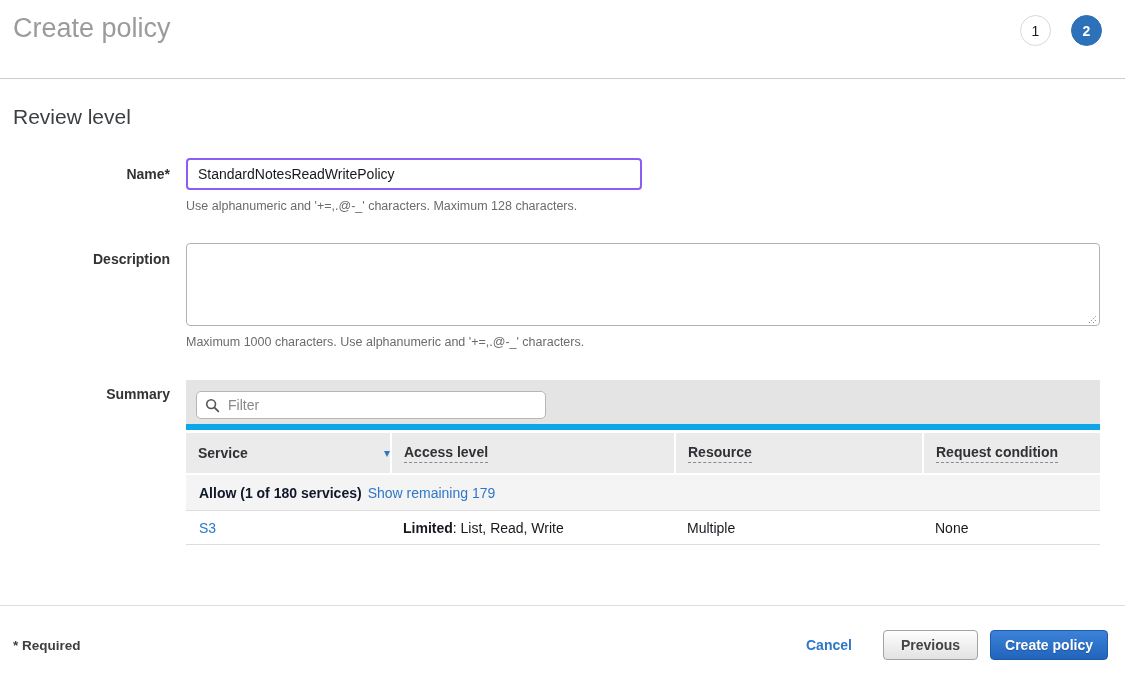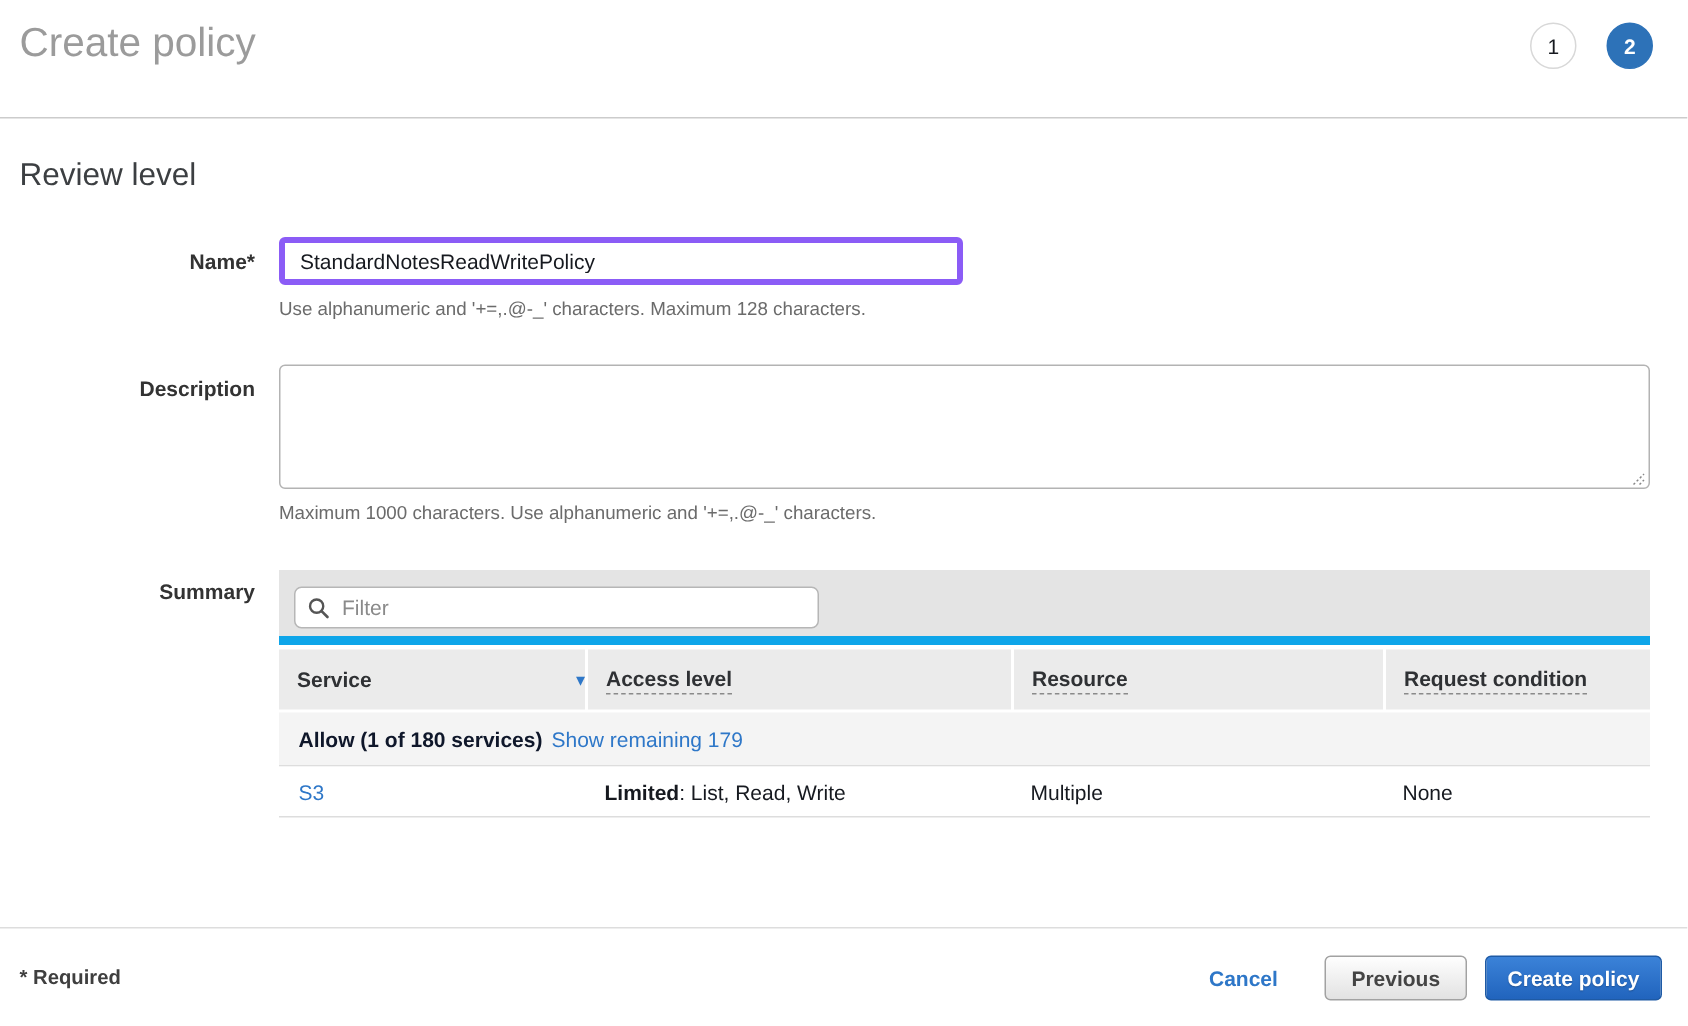--- a/index.html
+++ b/index.html
@@ -37,21 +37,21 @@
   .row-summary { margin-top:31px; }
   .form-label {
     flex:0 0 157px; text-align:right; margin-right:16px;
     font-weight:bold; font-size:14px; color:#333; padding-top:8px;
   }
   .row-summary .form-label { padding-top:6px; }
   .form-content { flex:1; min-width:0; }
 
   .text-input {
     width:456px; height:32px; padding:0 10px;
-    border:4px solid #8b5cf6; border-radius:4px;
+    border:2px solid #8b5cf6; border-radius:4px;
     font-family:inherit; font-size:14px; color:#16191f; outline:none;
   }
   .help-text { margin-top:9px; font-size:12.5px; color:#6b6b6b; }
 
   .desc-wrap { position:relative; width:100%; }
   .desc-area {
     width:100%; height:83px; padding:6px 10px;
     border:1px solid #b3b3b3; border-radius:4px;
     font-family:inherit; font-size:14px; color:#16191f;
     resize:none; outline:none; display:block;
@@ -98,21 +98,21 @@
   }
   .group-title { font-weight:bold; color:#0f172a; margin-right:6px; }
   .link { color:#2e77c8; text-decoration:none; cursor:pointer; }
 
   .trow { height:34px; border-bottom:1px solid #ddd; align-items:center; background:#fff; }
   .td { padding-left:13px; color:#16191f; }
   .b { font-weight:bold; }
 
   
   .footer {
-    position:absolute; left:0; bottom:0; width:100%; height:66px;
+    position:absolute; left:0; bottom:0; width:100%; height:79px;
     border-top:1px solid #ddd; background:#fff;
     display:flex; align-items:center; justify-content:space-between;
     padding:0 17px 0 13px;
   }
   .required-note { font-weight:bold; font-size:13.5px; color:#3f3f3f; }
   .footer-actions { display:flex; align-items:center; }
   .cancel-link { font-weight:bold; color:#2e77c8; font-size:14px; margin-right:31px; text-decoration:none; cursor:pointer; }
   .btn {
     height:30px; border-radius:4px; font-family:inherit; font-size:14px;
     font-weight:bold; cursor:pointer; display:inline-flex; align-items:center;

